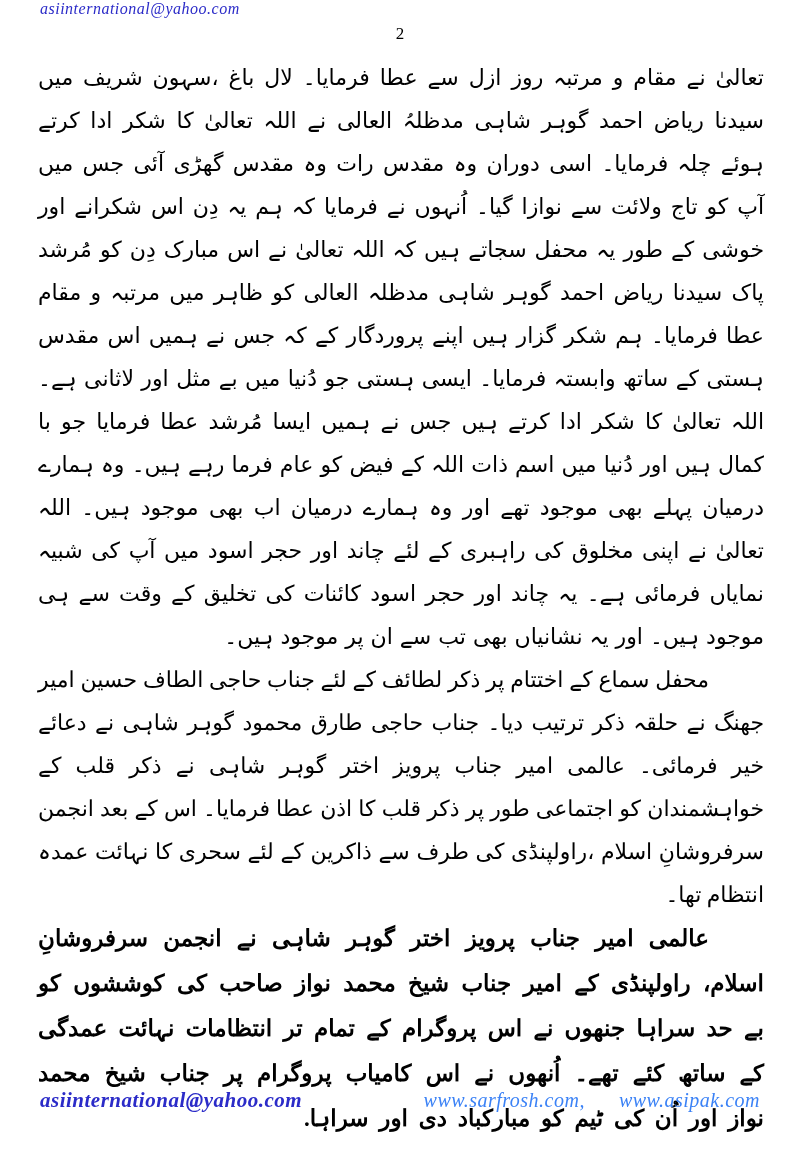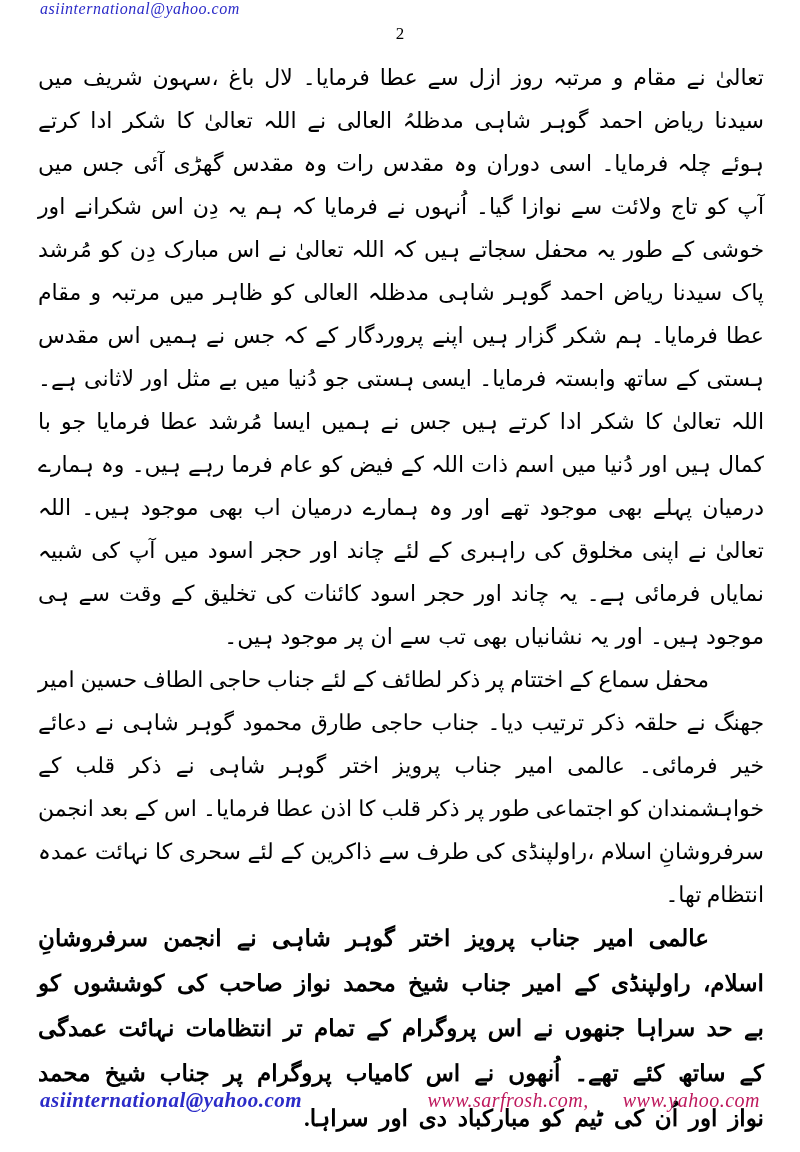--- a/index.html
+++ b/index.html
@@ -85,21 +85,21 @@
   .footer-sites {
     margin-left: auto;
     display: flex;
     gap: 34px;
     align-items: baseline;
   }
   .footer-site {
     font-family: "Liberation Serif", serif;
     font-style: italic;
     font-size: 20px;
-    color: #be185d;
+    color: #3b82f6;
     letter-spacing: 0.5px;
   }
 </style>
 </head>
 <body>
 
 <div class="page">
 
   <div class="header">
     <span class="header-email">asiinternational@yahoo.com</span>
@@ -109,17 +109,17 @@
   <div class="body-text">
     <p class="para">تعالیٰ نے مقام و مرتبہ روز ازل سے عطا فرمایا۔ لال باغ ،سہون شریف میں سیدنا ریاض احمد گوہر شاہی مدظلہُ العالی نے اللہ تعالیٰ کا شکر ادا کرتے ہوئے چلہ فرمایا۔ اسی دوران وہ مقدس رات وہ مقدس گھڑی آئی جس میں آپ کو تاج ولائت سے نوازا گیا۔ اُنہوں نے فرمایا کہ ہم یہ دِن اس شکرانے اور خوشی کے طور یہ محفل سجاتے ہیں کہ اللہ تعالیٰ نے اس مبارک دِن کو مُرشد پاک سیدنا ریاض احمد گوہر شاہی مدظلہ العالی کو ظاہر میں مرتبہ و مقام عطا فرمایا۔ ہم شکر گزار ہیں اپنے پروردگار کے کہ جس نے ہمیں اس مقدس ہستی کے ساتھ وابستہ فرمایا۔ ایسی ہستی جو دُنیا میں بے مثل اور لاثانی ہے۔ اللہ تعالیٰ کا شکر ادا کرتے ہیں جس نے ہمیں ایسا مُرشد عطا فرمایا جو با کمال ہیں اور دُنیا میں اسم ذات اللہ کے فیض کو عام فرما رہے ہیں۔ وہ ہمارے درمیان پہلے بھی موجود تھے اور وہ ہمارے درمیان اب بھی موجود ہیں۔ اللہ تعالیٰ نے اپنی مخلوق کی راہبری کے لئے چاند اور حجر اسود میں آپ کی شبیہ نمایاں فرمائی ہے۔ یہ چاند اور حجر اسود کائنات کی تخلیق کے وقت سے ہی موجود ہیں۔ اور یہ نشانیاں بھی تب سے ان پر موجود ہیں۔</p>
     <p class="para indent-first">محفل سماع کے اختتام پر ذکر لطائف کے لئے جناب حاجی الطاف حسین امیر جھنگ نے حلقہ ذکر ترتیب دیا۔ جناب حاجی طارق محمود گوہر شاہی نے دعائے خیر فرمائی۔ عالمی امیر جناب پرویز اختر گوہر شاہی نے ذکر قلب کے خواہشمندان کو اجتماعی طور پر ذکر قلب کا اذن عطا فرمایا۔ اس کے بعد انجمن سرفروشانِ اسلام ،راولپنڈی کی طرف سے ذاکرین کے لئے سحری کا نہائت عمدہ انتظام تھا۔</p>
     <p class="para indent-first emphasis">عالمی امیر جناب پرویز اختر گوہر شاہی نے انجمن سرفروشانِ اسلام، راولپنڈی کے امیر جناب شیخ محمد نواز صاحب کی کوششوں کو بے حد سراہا جنھوں نے اس پروگرام کے تمام تر انتظامات نہائت عمدگی کے ساتھ کئے تھے۔ اُنھوں نے اس کامیاب پروگرام پر جناب شیخ محمد نواز اور اُن کی ٹیم کو مبارکباد دی اور سراہا.</p>
   </div>
 
   <div class="footer">
     <span class="footer-email">asiinternational@yahoo.com</span>
     <span class="footer-sites">
       <span class="footer-site">www.sarfrosh.com,</span>
-      <span class="footer-site">www.yahoo.com</span>
+      <span class="footer-site">www.asipak.com</span>
     </span>
   </div>
 
 </div>
 
 </body></html>

